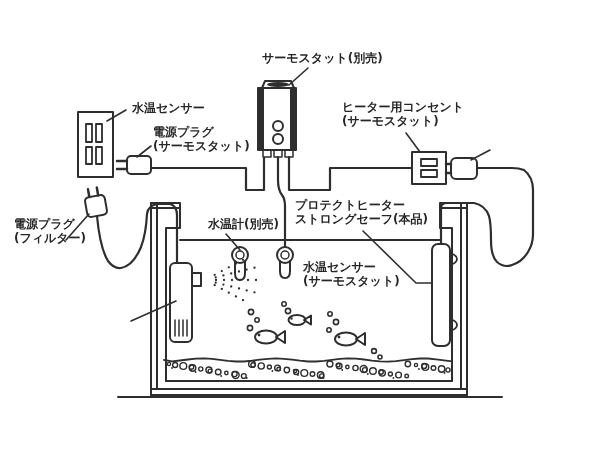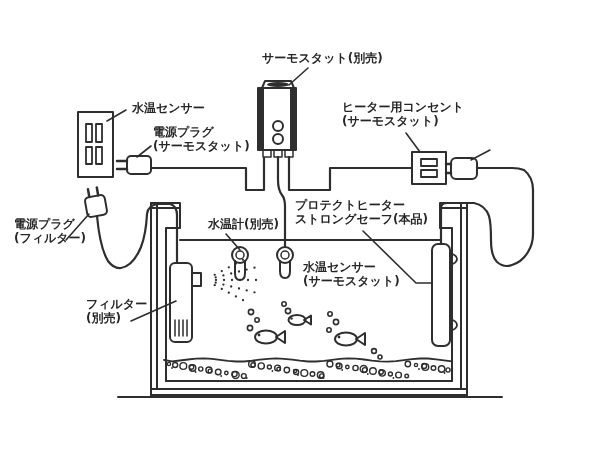--- a/index.html
+++ b/index.html
@@ -250,15 +250,13 @@
 (サーモスタット)</div>
   <div class="label" style="left:342px;top:100px">ヒーター用コンセント
 (サーモスタット)</div>
   <div class="label" style="left:14px;top:217px">電源プラグ
 (フィルター)</div>
   <div class="label" style="left:208px;top:217px">水温計(別売)</div>
   <div class="label" style="left:295px;top:198px">プロテクトヒーター
 ストロングセーフ(本品)</div>
   <div class="label" style="left:303px;top:260px">水温センサー
 (サーモスタット)</div>
-  <div class="label" style="left:86px;top:297px">フィルター
-(別売)</div>
 </div>
 
 </body></html>

